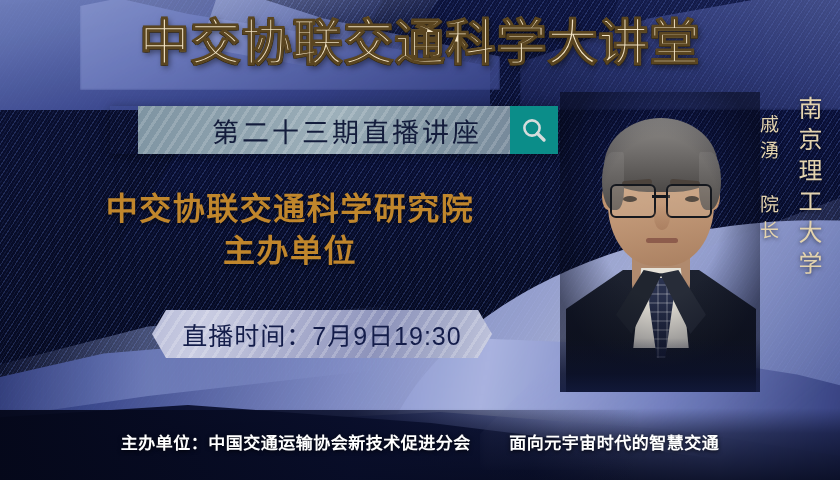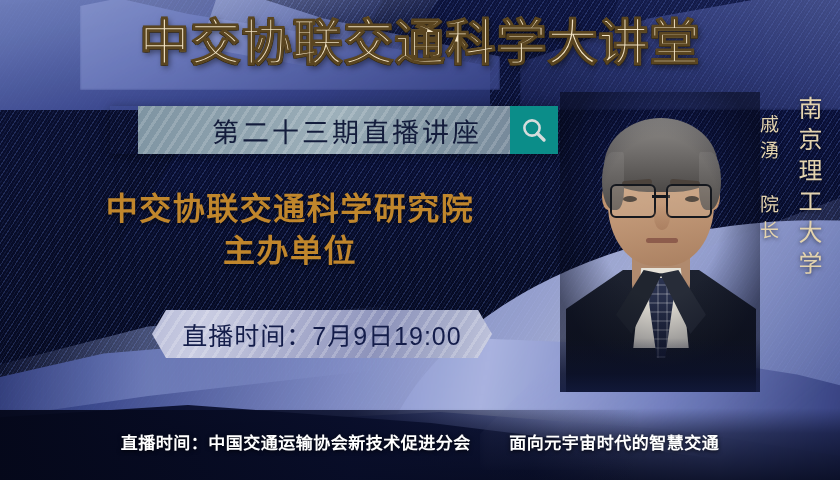--- a/index.html
+++ b/index.html
@@ -502,29 +502,29 @@
       </svg>
     </div>
   </div>
 
   <div class="lecture-title">
     <span>中交协联交通科学研究院</span>
     <span class="l2">主办单位</span>
   </div>
 
   <div class="time-pill">
-    <span class="time-pill-text">直播时间：7月9日19:00</span>
+    <span class="time-pill-text">直播时间：7月9日19:30</span>
   </div>
 
   <div class="speaker-block">
     <div class="v-text v-name">戚湧 院长</div>
     <div class="v-text v-org">南京理工大学</div>
   </div>
 
   <div class="footer-band"></div>
   <div class="footer-band-2"></div>
   <div class="footer">
-    <span>直播时间：中国交通运输协会新技术促进分会</span>
+    <span>主办单位：中国交通运输协会新技术促进分会</span>
     <span class="gap"></span>
     <span>面向元宇宙时代的智慧交通</span>
   </div>
 
 </div>
 
 </body></html>

